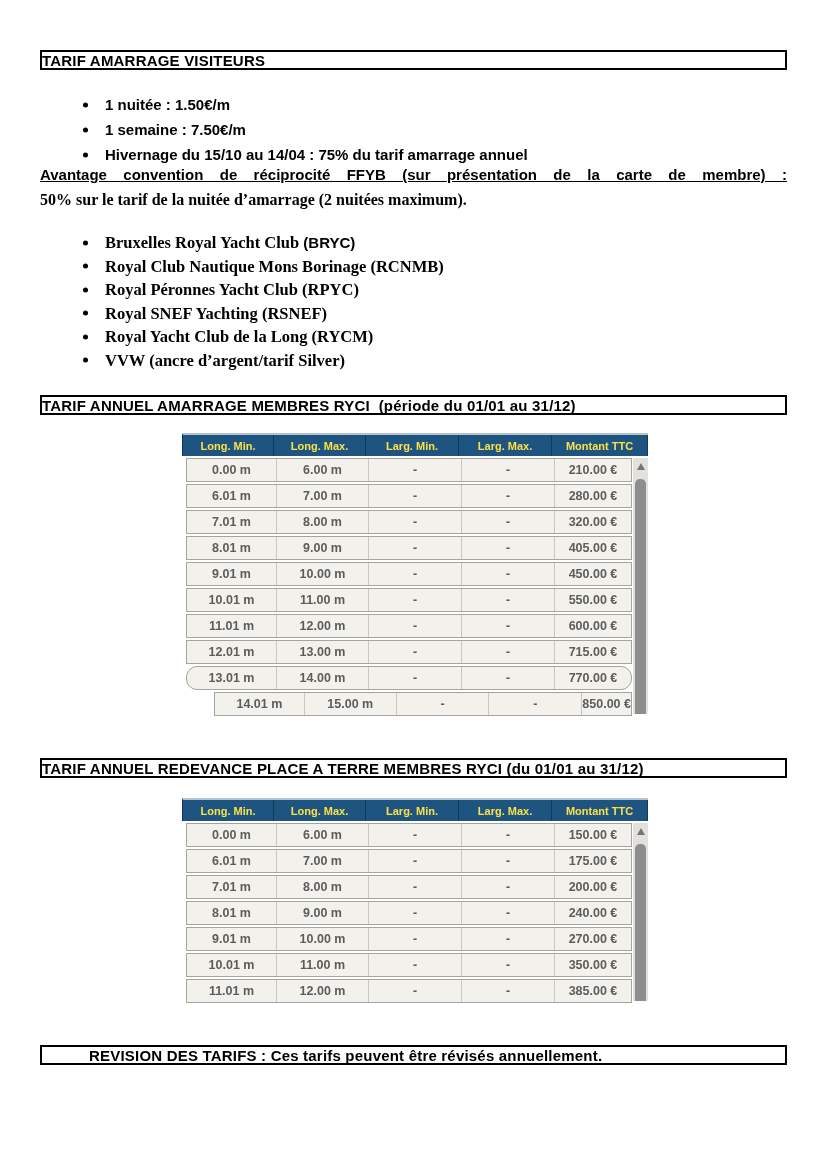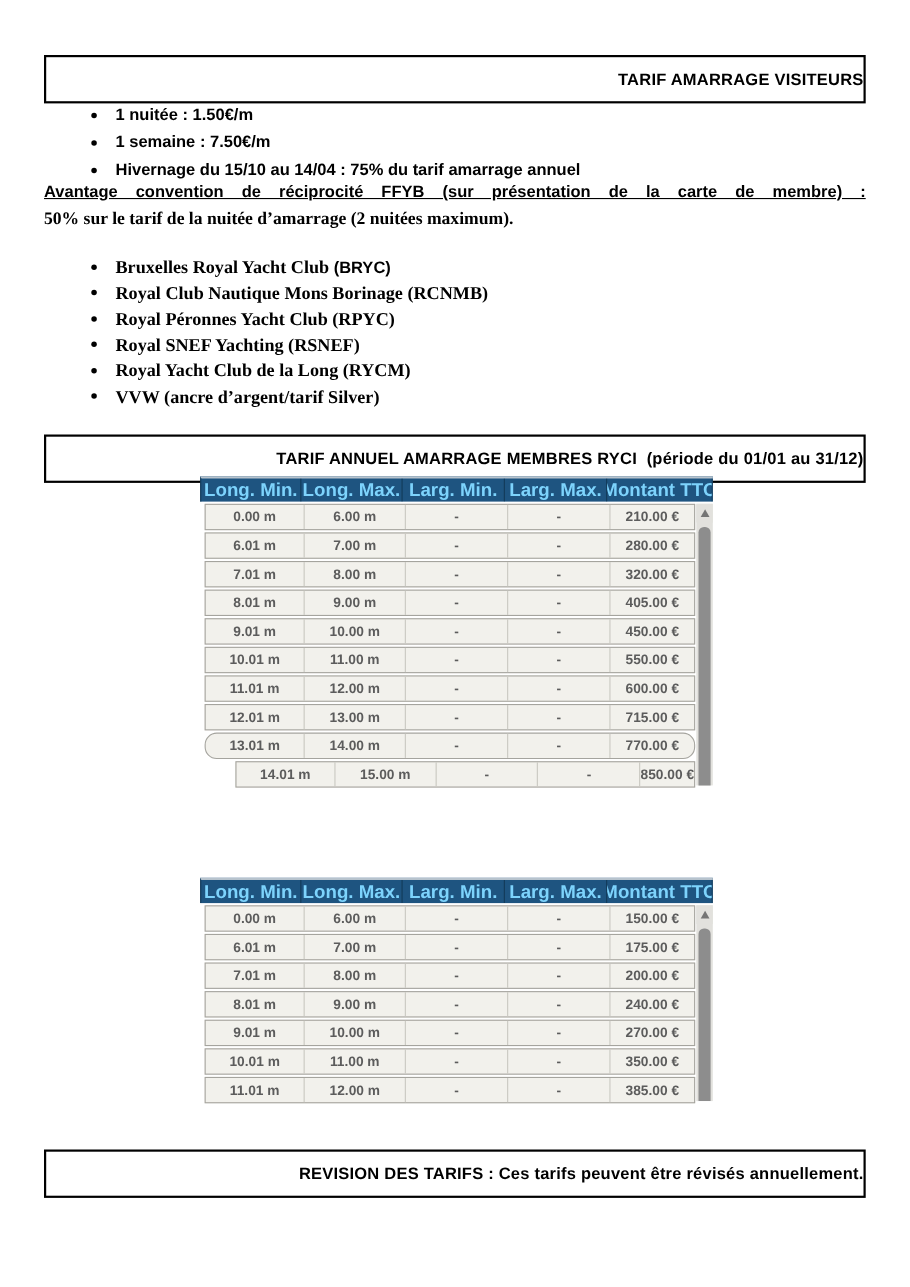--- a/index.html
+++ b/index.html
@@ -1,21 +1,21 @@
 <!DOCTYPE html>
 <html><head>
 <meta charset="utf-8">
 <style>
   html,body{margin:0;padding:0;background:#fff;}
   .page{position:relative;width:827px;height:1170px;background:#ffffff;
         font-family:"Liberation Sans",sans-serif;color:#000;overflow:hidden;}
 
   
-  .title-box{position:absolute;left:40px;width:747px;height:44px;box-sizing:border-box;
-             border:2px solid #000;background:#fff;display:flex;align-items:center;justify-content:flex-end;}
+  .title-box{position:absolute;left:40px;width:747px;height:20px;box-sizing:border-box;
+             border:2px solid #000;background:#fff;display:flex;align-items:center;justify-content:flex-start;}
   .title-box .tb-text{font-weight:bold;font-size:15px;letter-spacing:.2px;white-space:pre;}
 
   
   ul.blist{position:absolute;list-style:none;margin:5px;padding:0;}
   ul.blist li{position:relative;padding-left:40px;}
   ul.blist li::before{content:'';position:absolute;left:18px;top:50%;transform:translateY(-50%);
              width:5px;height:5px;border-radius:50%;background:#000;}
 
   .visitor-list{left:60px;top:88px;}
   .visitor-list li{height:24px;line-height:24px;font-weight:bold;font-size:15px;margin-bottom:1px;}
@@ -28,21 +28,21 @@
   .club-list{left:60px;top:226px;}
   .club-list li{height:23.5px;line-height:23.5px;font-family:"Liberation Serif",serif;
              font-weight:700;font-size:16.5px;}
   .club-list li:first-child .club-abbr{font-family:"Liberation Sans",sans-serif;font-weight:700;font-size:15px;}
 
   
   .tariff-widget{position:absolute;left:182px;width:466px;}
   .thead{display:flex;height:23px;box-sizing:border-box;background:#1e5480;
          border-top:2px solid #b7c3cd;border-left:1px solid #123a58;overflow:hidden;}
   .th{display:flex;align-items:center;justify-content:center;box-sizing:border-box;
-      color:#7dd3fc;font-weight:bold;font-size:17px;border-right:1px solid #123a58;
+      color:#fde047;font-weight:bold;font-size:11px;border-right:1px solid #123a58;
       white-space:nowrap;overflow:hidden;}
   .th:nth-child(1){width:91px;}
   .th:nth-child(2){width:92px;}
   .th:nth-child(3){width:93px;}
   .th:nth-child(4){width:93px;}
   .th:nth-child(5){flex:1;}
 
   .tbody{position:relative;padding:2px 16px 0 4px;}
   .trow{display:flex;height:24px;box-sizing:border-box;margin-bottom:2px;
         background:#f2f1ec;border:1px solid #a5a49e;}
@@ -175,20 +175,23 @@
       </div>
         <div class="vscroll">
         <div class="sb-btn">
           <div class="sb-arrow-up"></div>
         </div>
         <div class="sb-thumb"></div>
       </div>
     </div>
   </div>
 
+  <div class="title-box" style="top:758px;">
+    <span class="tb-text">TARIF ANNUEL REDEVANCE PLACE A TERRE MEMBRES RYCI (du 01/01 au 31/12)</span>
+  </div>
 
   <div class="tariff-widget" style="top:798px;">
     <div class="thead">
       <div class="th">Long. Min.</div>
       <div class="th">Long. Max.</div>
       <div class="th">Larg. Min.</div>
       <div class="th">Larg. Max.</div>
       <div class="th">Montant TTC</div>
     </div>
     <div class="tbody" style="height:180px;">

